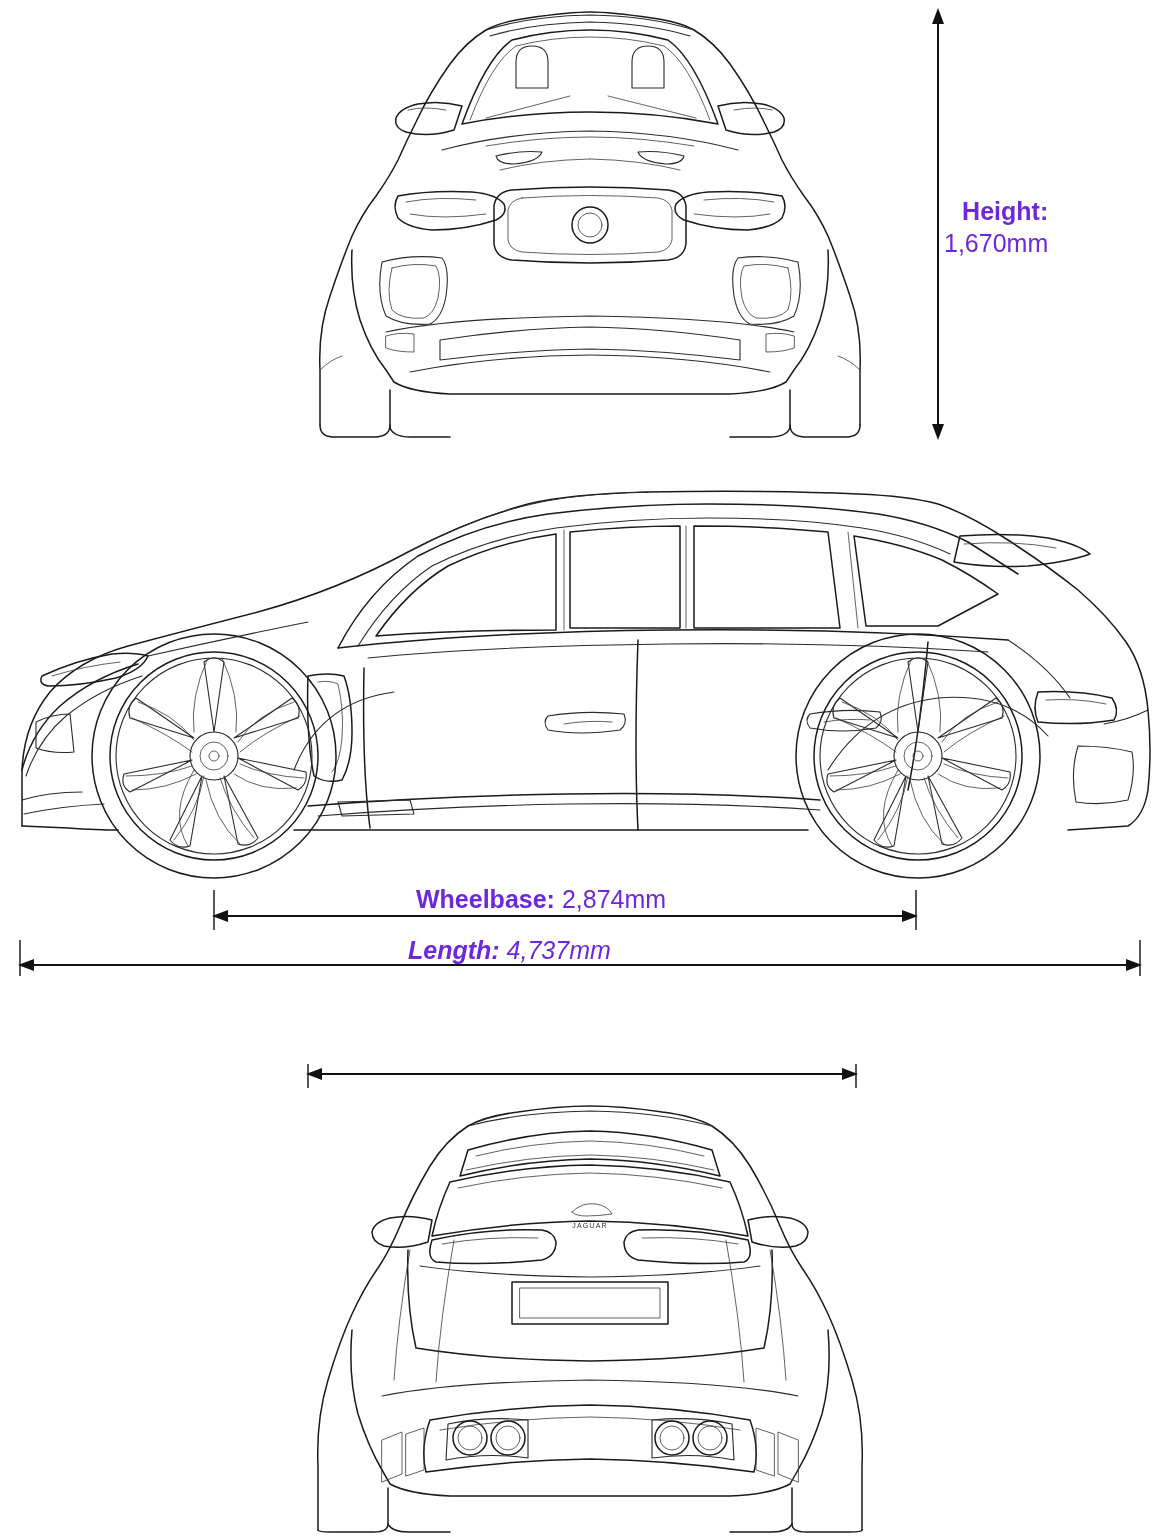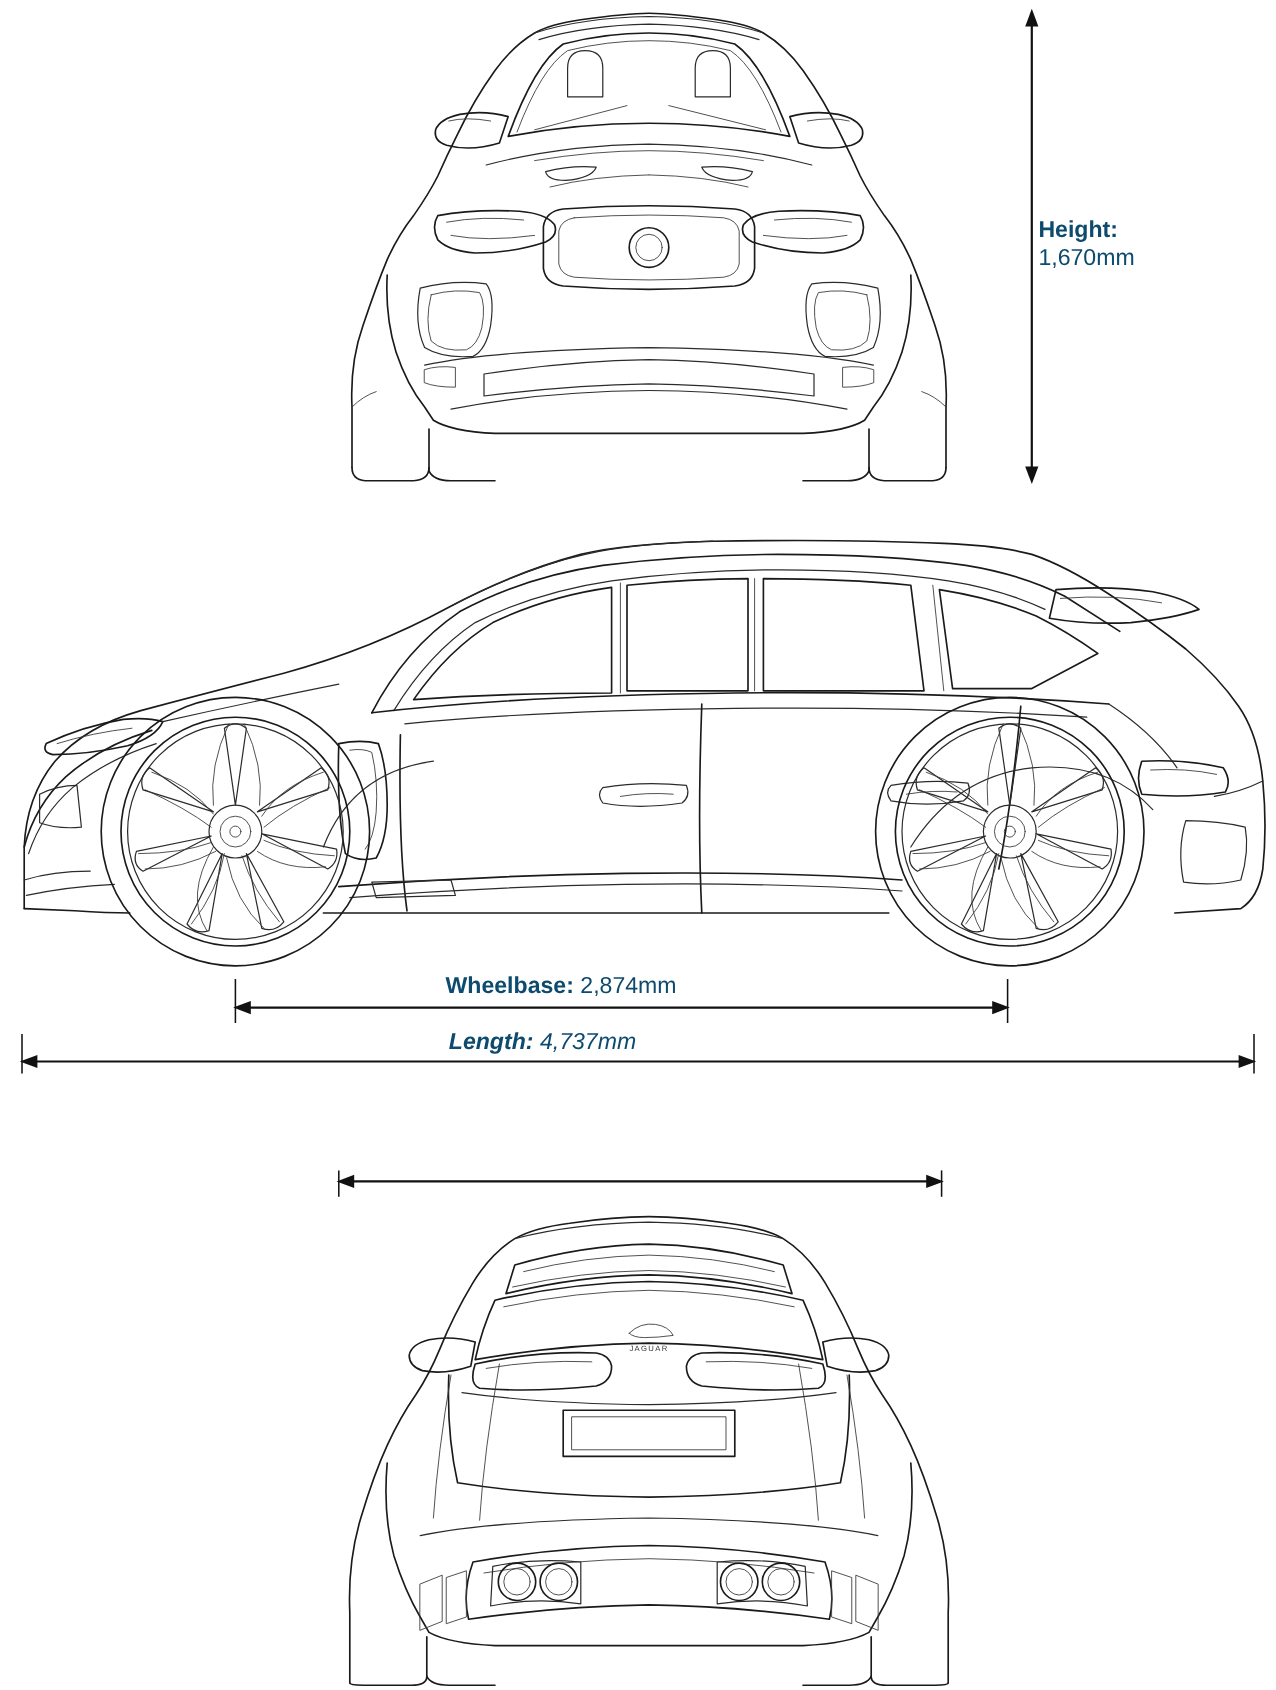--- a/index.html
+++ b/index.html
@@ -18,24 +18,25 @@
   .stage {
     position: relative;
     width: 1160px;
     height: 1536px;
   }
   .view {
     position: absolute;
   }
   .dim-label {
     position: absolute;
-    font-size: 21px;
+    font-size: 25px;
     line-height: 1.26;
-    color: #0c4a6e;
+    color: #6d28d9;
     white-space: nowrap;
+    text-align: right;
   }
   .dim-label b {
     font-weight: 700;
   }
   svg {
     display: block;
     overflow: visible;
   }
   .ln {
     fill: none;
@@ -306,21 +307,21 @@
     </svg>
   </div>
 
   <svg class="view" style="left:200px; top:890px;" width="730" height="40">
     <line class="tick" x1="14" y1="0" x2="14" y2="40"></line>
     <line class="tick" x1="716" y1="0" x2="716" y2="40"></line>
     <line class="arrowline" x1="22" y1="26" x2="708" y2="26"></line>
     <path d="M12 26 L28 20 L28 32 Z" fill="#111"></path>
     <path d="M718 26 L702 20 L702 32 Z" fill="#111"></path>
   </svg>
-  <div class="dim-label" style="left:405px; top:884px;">
+  <div class="dim-label" style="left:416px; top:884px;">
     <b>Wheelbase:</b>
     <span>2,874mm</span>
   </div>
 
   <svg class="view" style="left:10px; top:940px;" width="1140" height="36">
     <line class="tick" x1="10" y1="0" x2="10" y2="36"></line>
     <line class="tick" x1="1130" y1="0" x2="1130" y2="36"></line>
     <line class="arrowline" x1="18" y1="25" x2="1122" y2="25"></line>
     <path d="M8 25 L24 19 L24 31 Z" fill="#111"></path>
     <path d="M1132 25 L1116 19 L1116 31 Z" fill="#111"></path>

